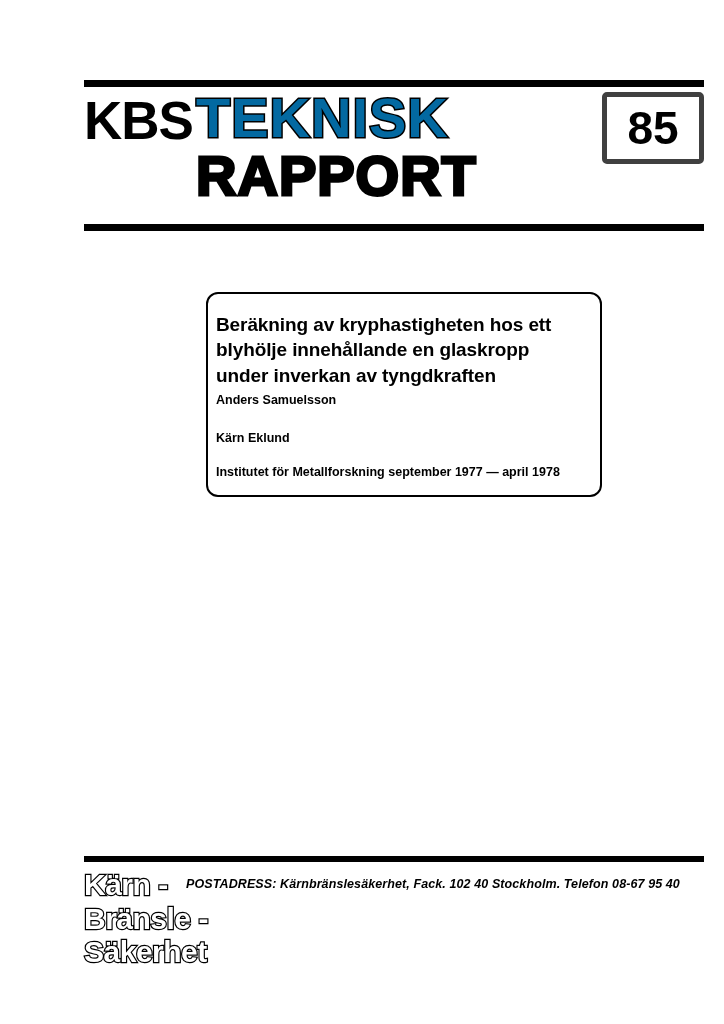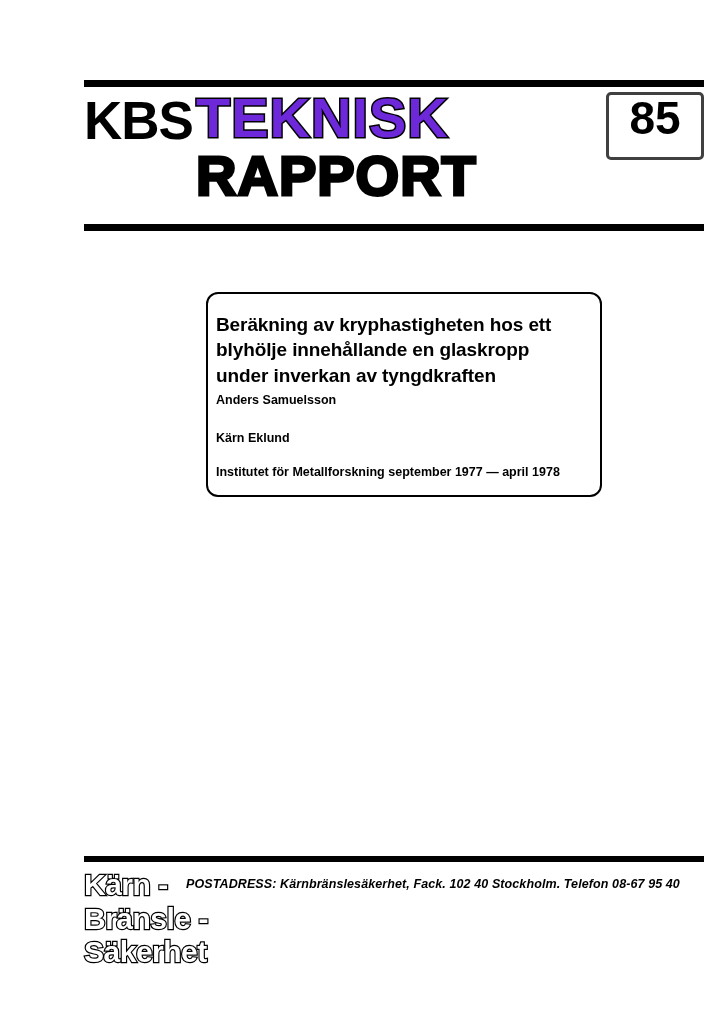--- a/index.html
+++ b/index.html
@@ -56,21 +56,21 @@
 
   .teknisk {
     position: absolute;
     left: 112px;
     top: 2px;
     font-family: "Liberation Sans", sans-serif;
     font-weight: bold;
     font-size: 56px;
     letter-spacing: 1px;
     line-height: 1;
-    color: #6d28d9;
+    color: #0369a1;
     -webkit-text-stroke: 3px #000;
     paint-order: stroke fill;
   }
 
   .rapport {
     position: absolute;
     left: 112px;
     top: 60px;
     font-family: "Liberation Sans", sans-serif;
     font-weight: bold;
@@ -81,23 +81,24 @@
     -webkit-text-stroke: 3px #000;
     paint-order: stroke fill;
   }
 
   .number-box {
     position: absolute;
     right: 0px;
     top: 4px;
     width: 92px;
     height: 62px;
-    border: 3px solid #404040;
+    border: 5px solid #404040;
     border-radius: 5px;
     display: flex;
+    align-items: center;
     justify-content: center;
   }
   .number-box span {
     font-family: "Liberation Sans", sans-serif;
     font-weight: bold;
     font-size: 46px;
     line-height: 1;
   }
 
   

